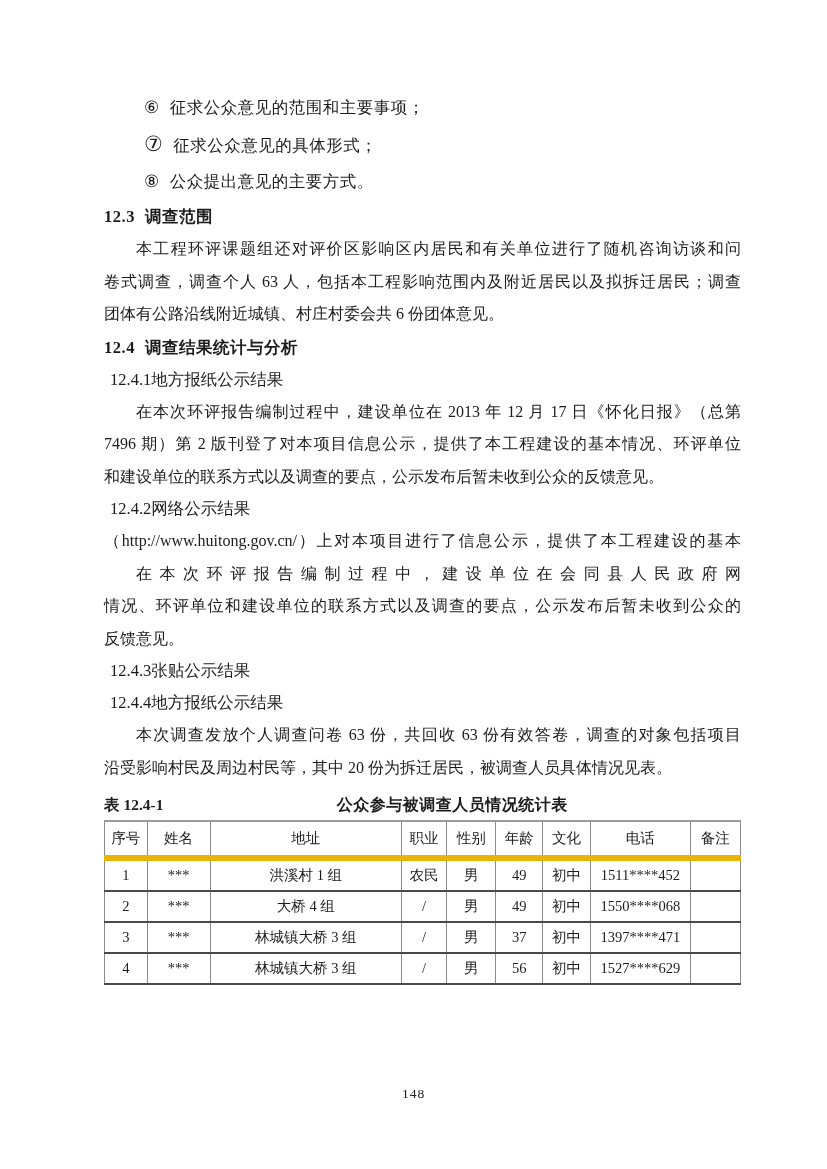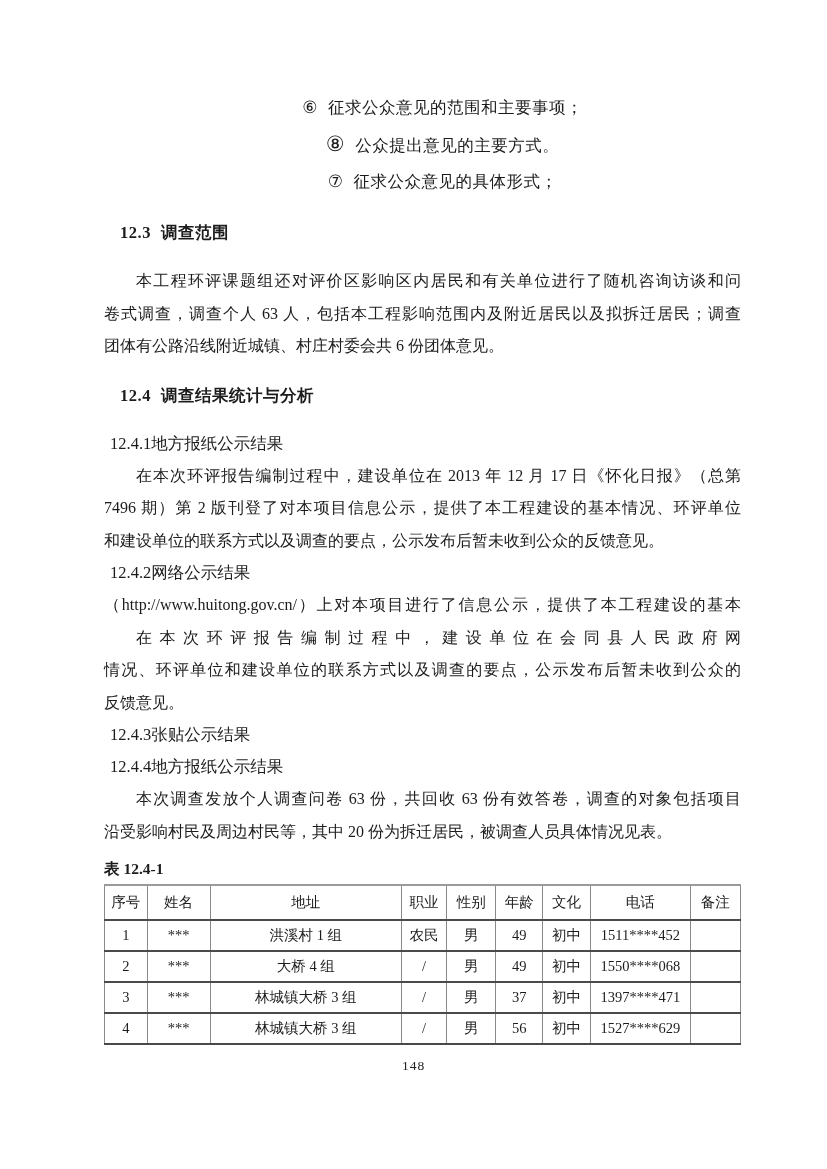--- a/index.html
+++ b/index.html
@@ -19,34 +19,33 @@
     top: 90px;
     width: 637px;
   }
   
   .circ-list { }
   .list-item {
     padding-left: 40px;
     line-height: 36px;
     font-size: 16.5px;
     letter-spacing: 0.5px;
-    text-align: center;
   }
   .list-item .marker {
     margin-right: 10px;
     font-size: 17px;
   }
   .list-item:nth-child(2) .marker { font-size: 21px; }
   
   .h2 {
     font-family: "Liberation Sans", "DejaVu Sans", sans-serif;
     font-weight: bold;
     font-size: 16.5px;
     line-height: 32px;
-    margin: 16px;
+    margin: 0;
     letter-spacing: 0.5px;
   }
   .h2 .hnum { font-family: "Liberation Serif", "DejaVu Serif", serif; margin-right: 10px; }
   .h3 {
     font-weight: normal;
     font-size: 16.5px;
     line-height: 32px;
     margin: 0;
     padding-left: 6px;
   }
@@ -97,50 +96,50 @@
     text-align: center;
     vertical-align: middle;
     padding: 0 2px;
     font-weight: normal;
     overflow: hidden;
     white-space: nowrap;
   }
   table.stat thead th {
     height: 33px;
     border-top: 2px solid #9a9a9a;
-    border-bottom: 1px solid #eab308;
+    border-bottom: 6px solid #eab308;
   }
   table.stat tbody td { height: 29px; }
   
   .footer {
     position: absolute;
-    top: 1058px;
+    top: 1086px;
     left: 0;
     width: 100%;
     text-align: center;
     font-size: 13.5px;
     letter-spacing: 1px;
     color: #222;
   }
 </style>
 </head>
 <body>
 
 <div class="page">
   <div class="content">
 
     <div class="circ-list">
       <div class="list-item">
         <span class="marker">⑥</span><span>征求公众意见的范围和主要事项；</span>
       </div>
       <div class="list-item">
-        <span class="marker">⑧</span><span>公众提出意见的主要方式。</span>
+        <span class="marker">⑦</span><span>征求公众意见的具体形式；</span>
       </div>
       <div class="list-item">
-        <span class="marker">⑦</span><span>征求公众意见的具体形式；</span>
+        <span class="marker">⑧</span><span>公众提出意见的主要方式。</span>
       </div>
     </div>
 
     <div class="h2">
       <span class="hnum">12.3</span><span>调查范围</span>
     </div>
     <div class="para">
       <div class="pline first">本工程环评课题组还对评价区影响区内居民和有关单位进行了随机咨询访谈和问</div>
       <div class="pline">卷式调查，调查个人 63 人，包括本工程影响范围内及附近居民以及拟拆迁居民；调查</div>
       <div class="pline last">团体有公路沿线附近城镇、村庄村委会共 6 份团体意见。</div>
@@ -176,20 +175,21 @@
     <div class="h3">
       <span class="hnum">12.4.4</span><span>地方报纸公示结果</span>
     </div>
     <div class="para">
       <div class="pline first">本次调查发放个人调查问卷 63 份，共回收 63 份有效答卷，调查的对象包括项目</div>
       <div class="pline last">沿受影响村民及周边村民等，其中 20 份为拆迁居民，被调查人员具体情况见表。</div>
     </div>
 
     <div class="table-caption">
       <span class="tbl-label">表 12.4-1</span>
+      <span class="tbl-title">公众参与被调查人员情况统计表</span>
     </div>
 
     <table class="stat">
       <colgroup>
         <col style="width:6.7%">
           <col style="width:9.9%">
           <col style="width:30.1%">
         <col style="width:7.1%">
           <col style="width:7.7%">
           <col style="width:7.4%">

